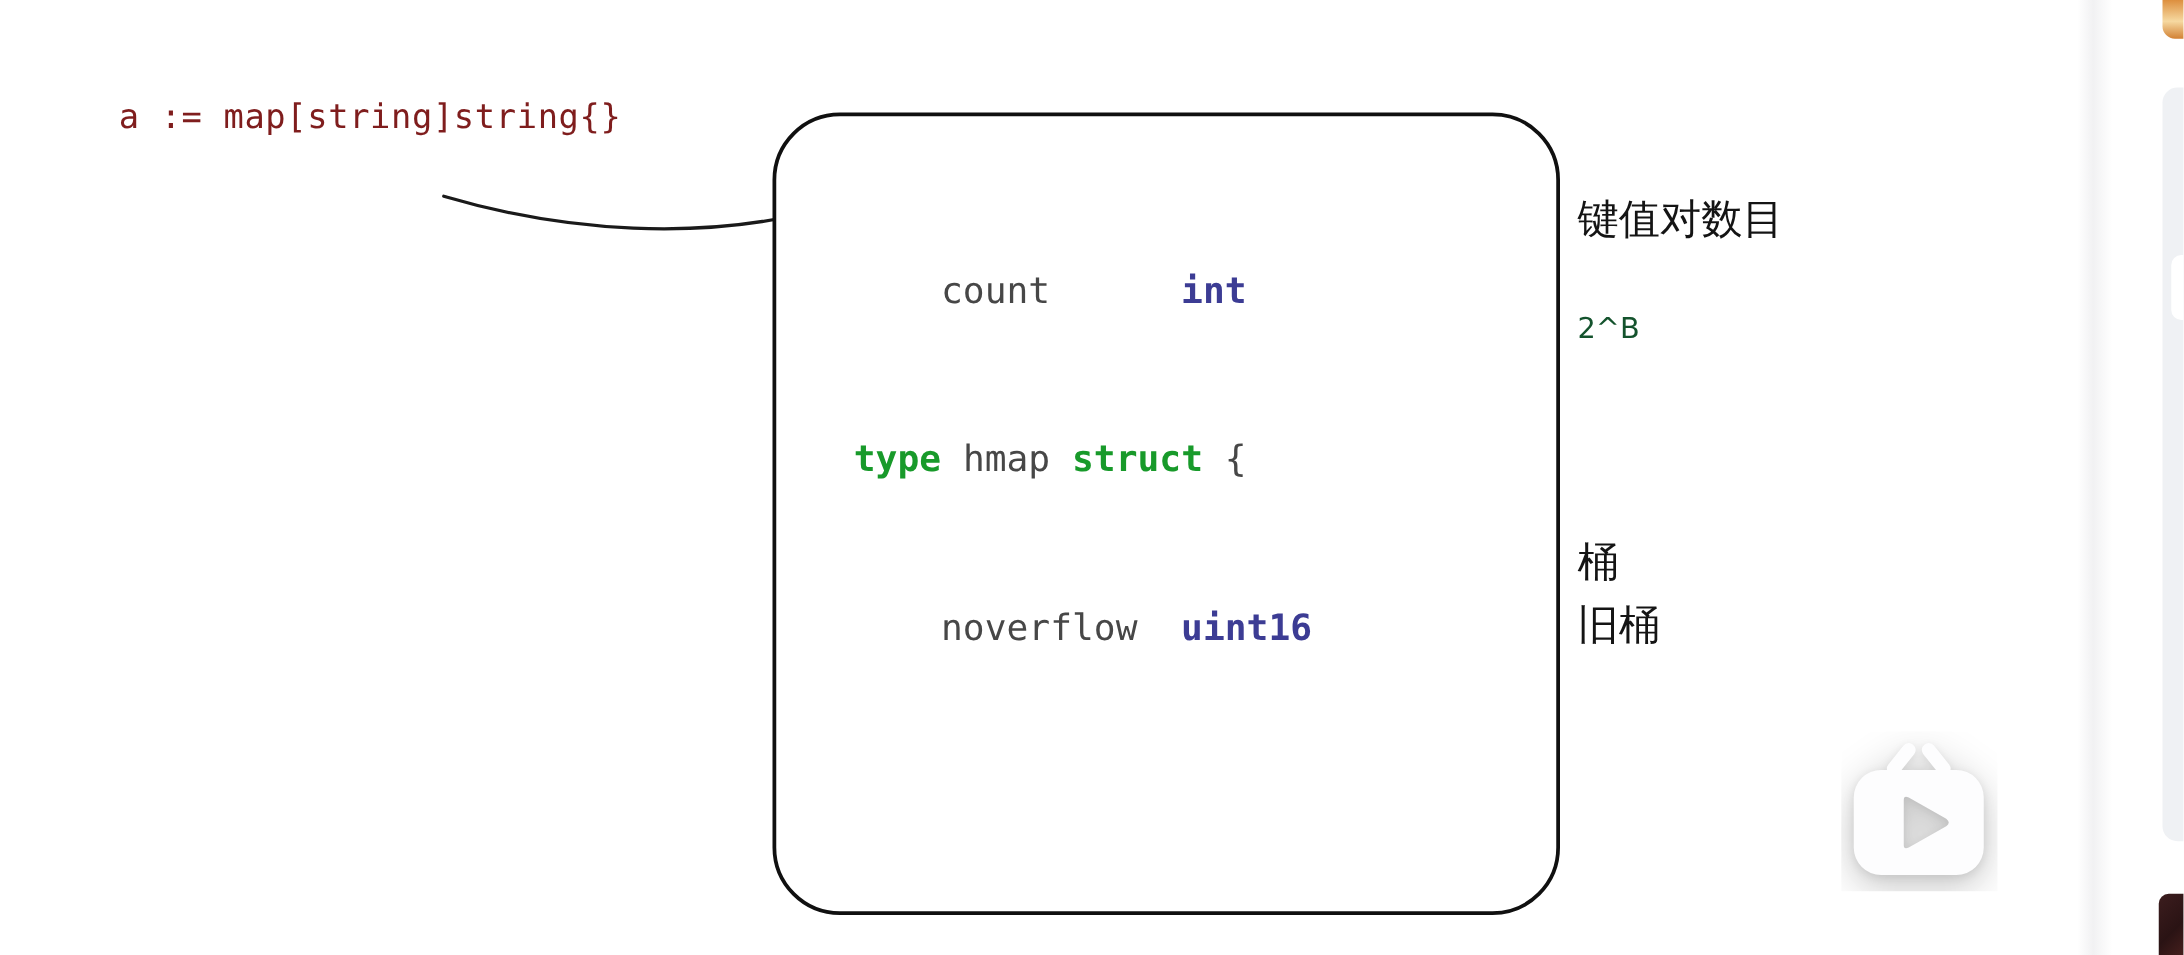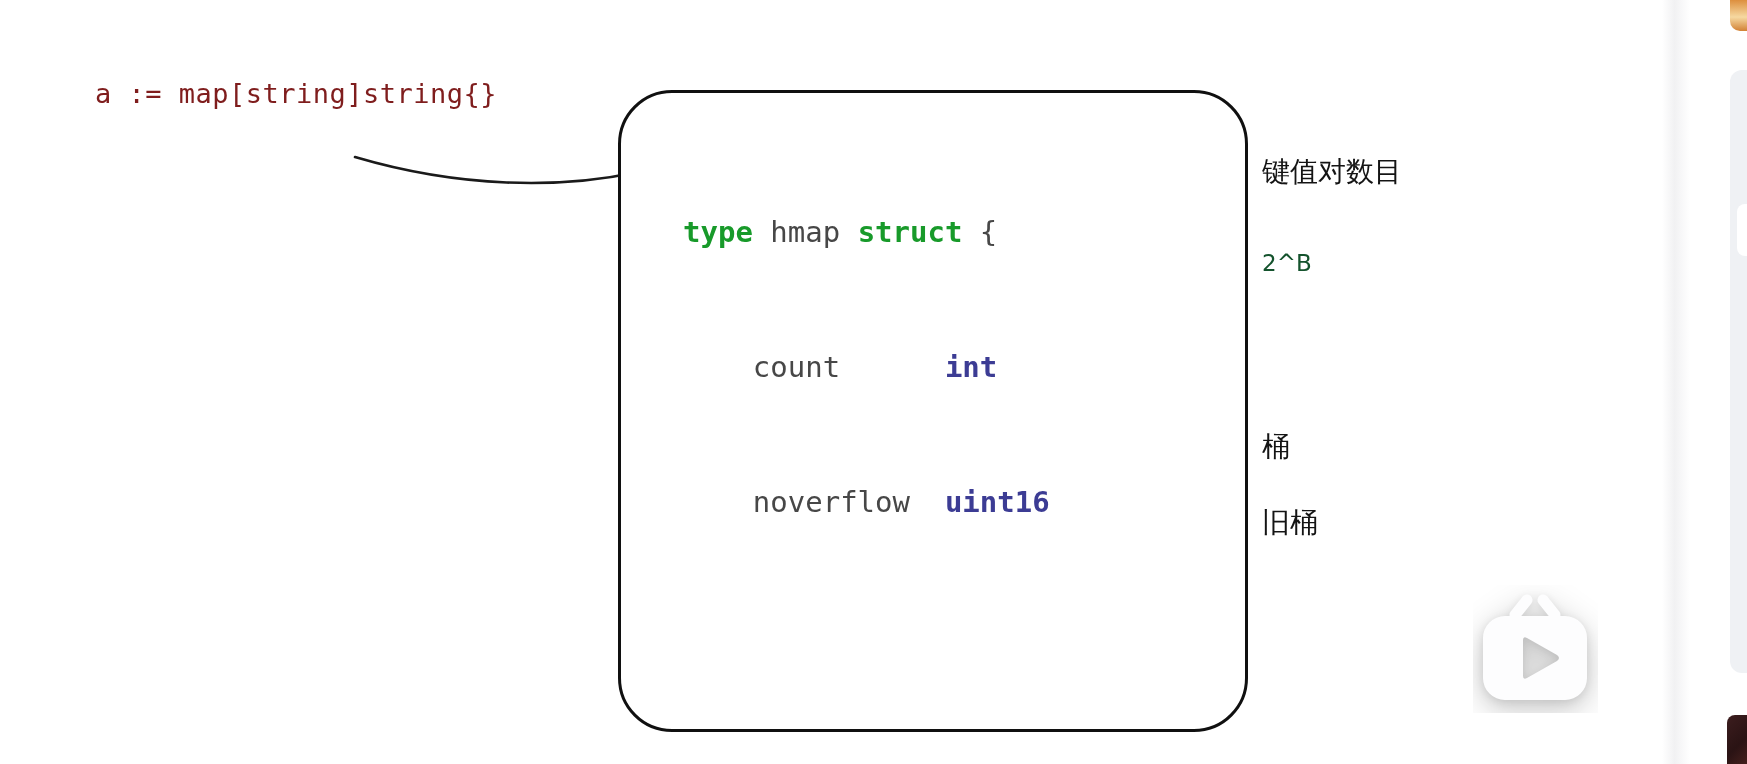--- a/index.html
+++ b/index.html
@@ -35,26 +35,26 @@
     font-family:"DejaVu Sans Mono",monospace;font-size:29px;line-height:45px;
     color:var(--code_gray,#474747);white-space:pre;
   }
   .code-line{height:45px;}
   .code-line.indent{padding-left:4ch;}
   .kw{color:var(--keyword_green,#189a2a);font-weight:bold;}
   .t-hl{color:var(--type_blue,#3c3c94);font-weight:bold;}
   
   .annotation{
     position:absolute;left:1262px;color:#141414;
-    font-family:Liberation Mono, monospace;font-size:28px;white-space:nowrap;
+    font-family:Liberation Mono, monospace;font-size:33px;white-space:nowrap;
   }
   .annotation.count-note{top:153px;}
   .annotation.b-note{top:250px;font-family:"DejaVu Sans",sans-serif;font-size:23px;color:#14532d;}
   .annotation.buckets-note{top:428px;}
-  .annotation.oldbuckets-note{top:504px;}
+  .annotation.oldbuckets-note{top:478px;}
   .annotation.nevacuate-note{top:528px;}
   
   .edge-shadow{
     position:absolute;left:1662px;top:0;width:28px;height:764px;
     background:linear-gradient(to right,rgba(120,120,135,0) 0%,rgba(120,120,135,0.10) 45%,rgba(120,120,135,0) 100%);
   }
   
   .sidebar-strip{
     position:absolute;left:1730px;top:70px;width:17px;height:603px;
     background:#eff1f4;border-radius:12px 0 0 12px;
@@ -87,22 +87,22 @@
 
 
   <svg class="arrow-svg" viewBox="0 0 310 70" fill="none">
     <path d="M 5 17 C 110 48, 210 49, 288 32" stroke="#1a1a1a" stroke-width="2.6" stroke-linecap="round"></path>
     <path d="M 288 32 l -15 -3 m 15 3 l -12 11" stroke="#1a1a1a" stroke-width="2.6" stroke-linecap="round"></path>
   </svg>
 
   <div class="struct-box"></div>
 
   <div class="code-block">
+    <div class="code-line indent"><span>count      </span><span class="t-hl">int</span></div>
     <div class="code-line"><span class="kw">type </span><span>hmap </span><span class="kw">struct </span><span>{</span></div>
-    <div class="code-line indent"><span>count      </span><span class="t-hl">int</span></div>
     <div class="code-line indent"><span>noverflow  </span><span class="t-hl">uint16</span></div>
     
     
     
     
     
     
     
     
   </div>

